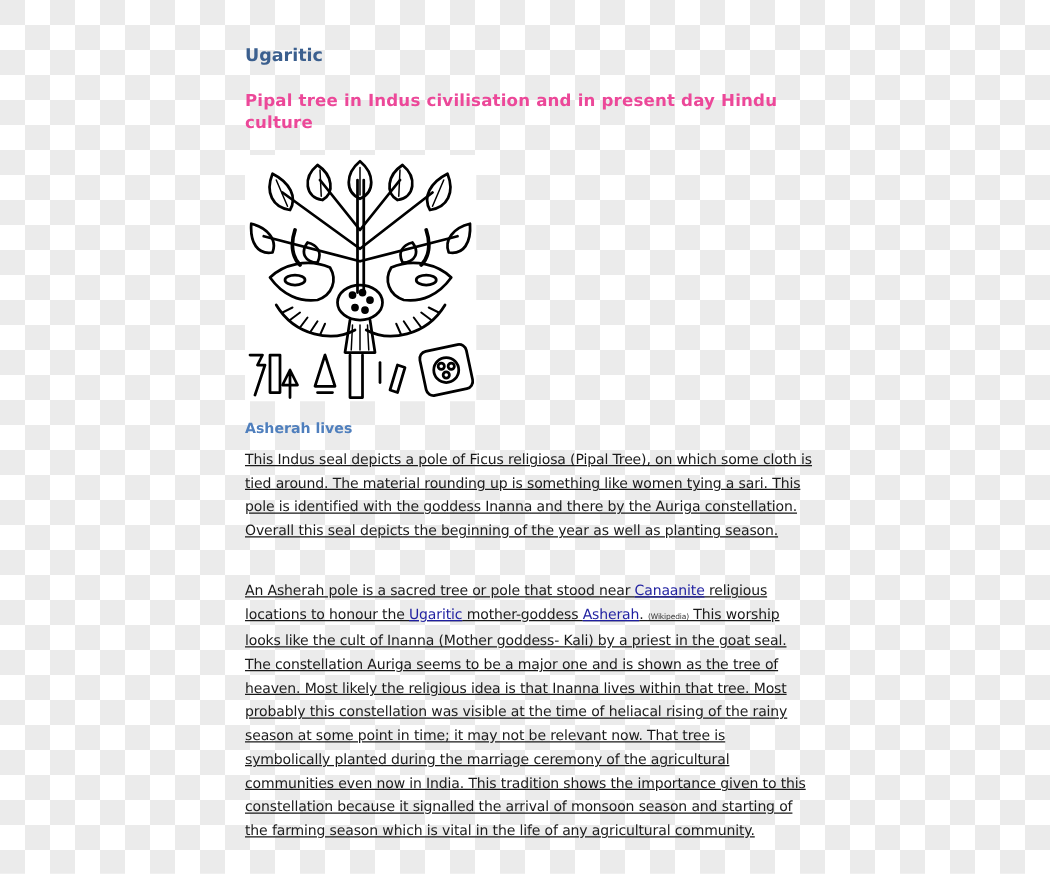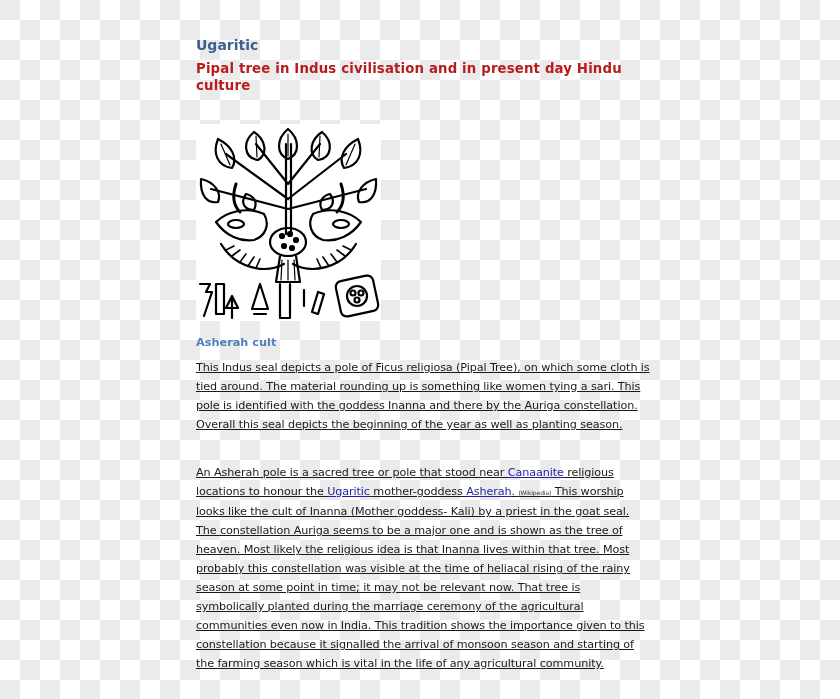--- a/index.html
+++ b/index.html
@@ -12,22 +12,22 @@
     background-size: 40px 40px;
     background-position: 20px 0, 0 20px;
     font-family: "DejaVu Sans", sans-serif;
   }
   .page { position: absolute; left: 196px; top: 0; width: 460px; }
   .chapter {
     position: absolute; top: 37px; left: 0;
     font-size: 14px; font-weight: bold; color: #3b5f8e; white-space: nowrap;
   }
   .title {
-    position: absolute; top: 60px; left: 0; width: 440px;
-    font-size: 13.3px; font-weight: bold; color: #b91c1c; line-height: 17px;
+    position: absolute; top: 73px; left: 0; width: 440px;
+    font-size: 13.3px; font-weight: bold; color: #ec4899; line-height: 17px;
     letter-spacing: 0.15px;
   }
   .seal {
     position: absolute; left: 0; top: 124px; width: 185px; height: 197px;
     background: #ffffff;
   }
   .seal svg { width: 185px; height: 197px; display: block; }
   .section-heading {
     position: absolute; top: 336px; left: 0;
     font-size: 11.3px; font-weight: bold; color: #4f7fbd; white-space: nowrap;
@@ -97,18 +97,18 @@
       <path d="M108 166 L108 182"></path>
       <path d="M122 168 L116 188 L122 190 L128 170 Z"></path>
       <rect x="142" y="154" width="38" height="36" rx="6" transform="rotate(-12 161 172)"></rect>
       <circle cx="161" cy="172" r="10"></circle>
       <circle cx="157" cy="169" r="2.5"></circle>
         <circle cx="165" cy="169" r="2.5"></circle>
         <circle cx="161" cy="176" r="2.5"></circle>
     </svg>
   </div>
 
-  <div class="section-heading">Asherah cult</div>
+  <div class="section-heading">Asherah lives</div>
 
   <p class="para p1">This Indus seal depicts a pole of Ficus religiosa (Pipal Tree), on which some cloth is tied around. The material rounding up is something like women tying a sari. This pole is identified with the goddess Inanna and there by the Auriga constellation. Overall this seal depicts the beginning of the year as well as planting season.</p>
 
   <p class="para p2"><span>An Asherah pole is a sacred tree or pole that stood near </span><a href="#">Canaanite</a><span> religious locations to honour the </span><a href="#">Ugaritic</a><span> mother-goddess </span><a href="#">Asherah</a><span>. </span><span class="cite">(Wikipedia)</span><span> This worship looks like the cult of Inanna (Mother goddess- Kali) by a priest in the goat seal. The constellation Auriga seems to be a major one and is shown as the tree of heaven. Most likely the religious idea is that Inanna lives within that tree. Most probably this constellation was visible at the time of heliacal rising of the rainy season at some point in time; it may not be relevant now. That tree is symbolically planted during the marriage ceremony of the agricultural communities even now in India. This tradition shows the importance given to this constellation because it signalled the arrival of monsoon season and starting of the farming season which is vital in the life of any agricultural community.</span></p>
 </div>
 
 </body></html>

